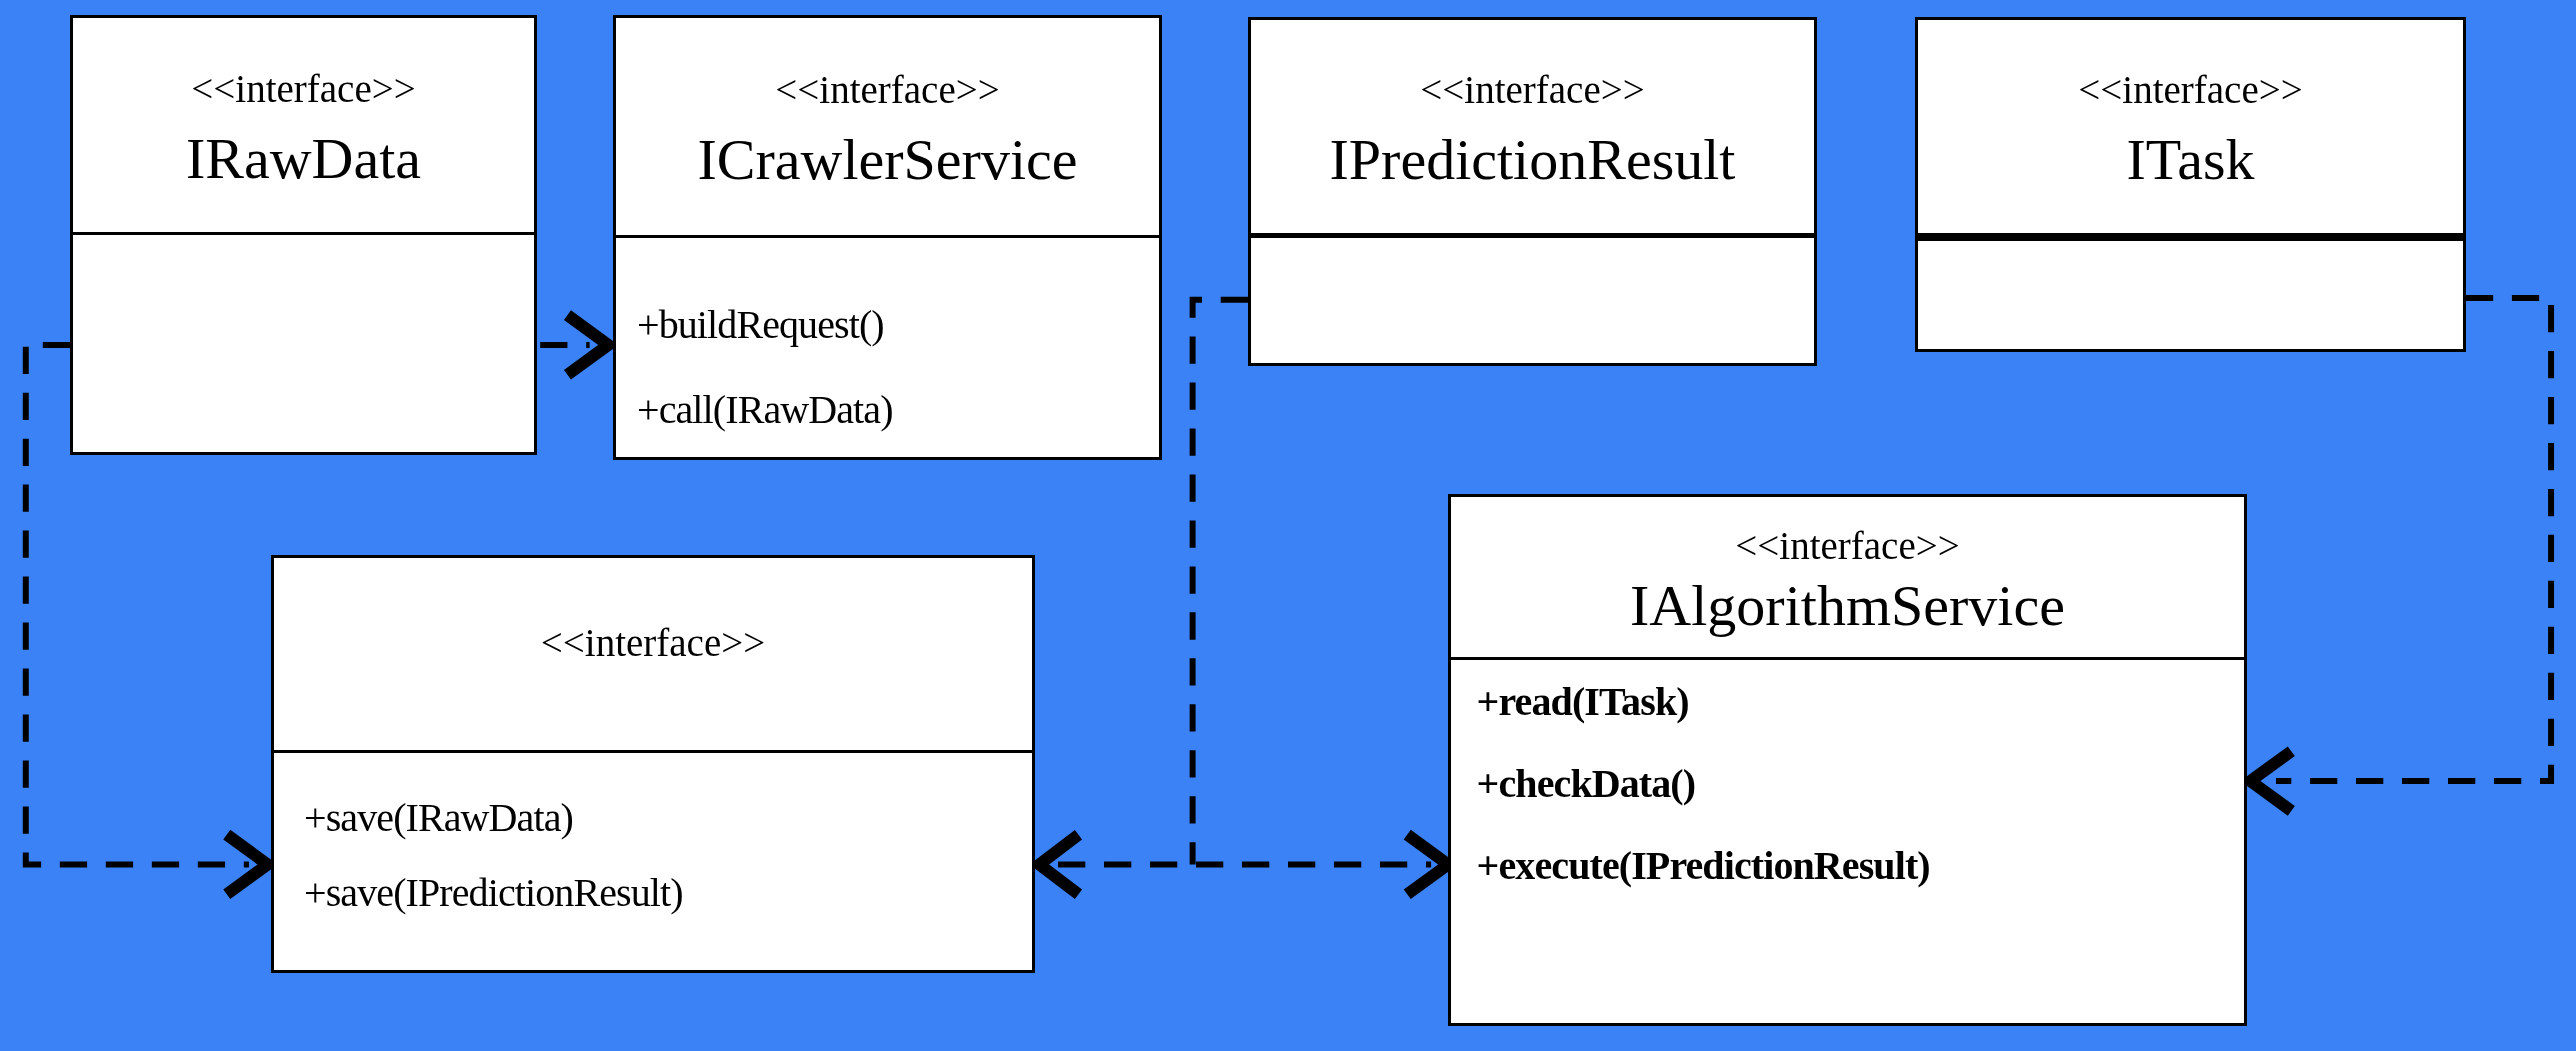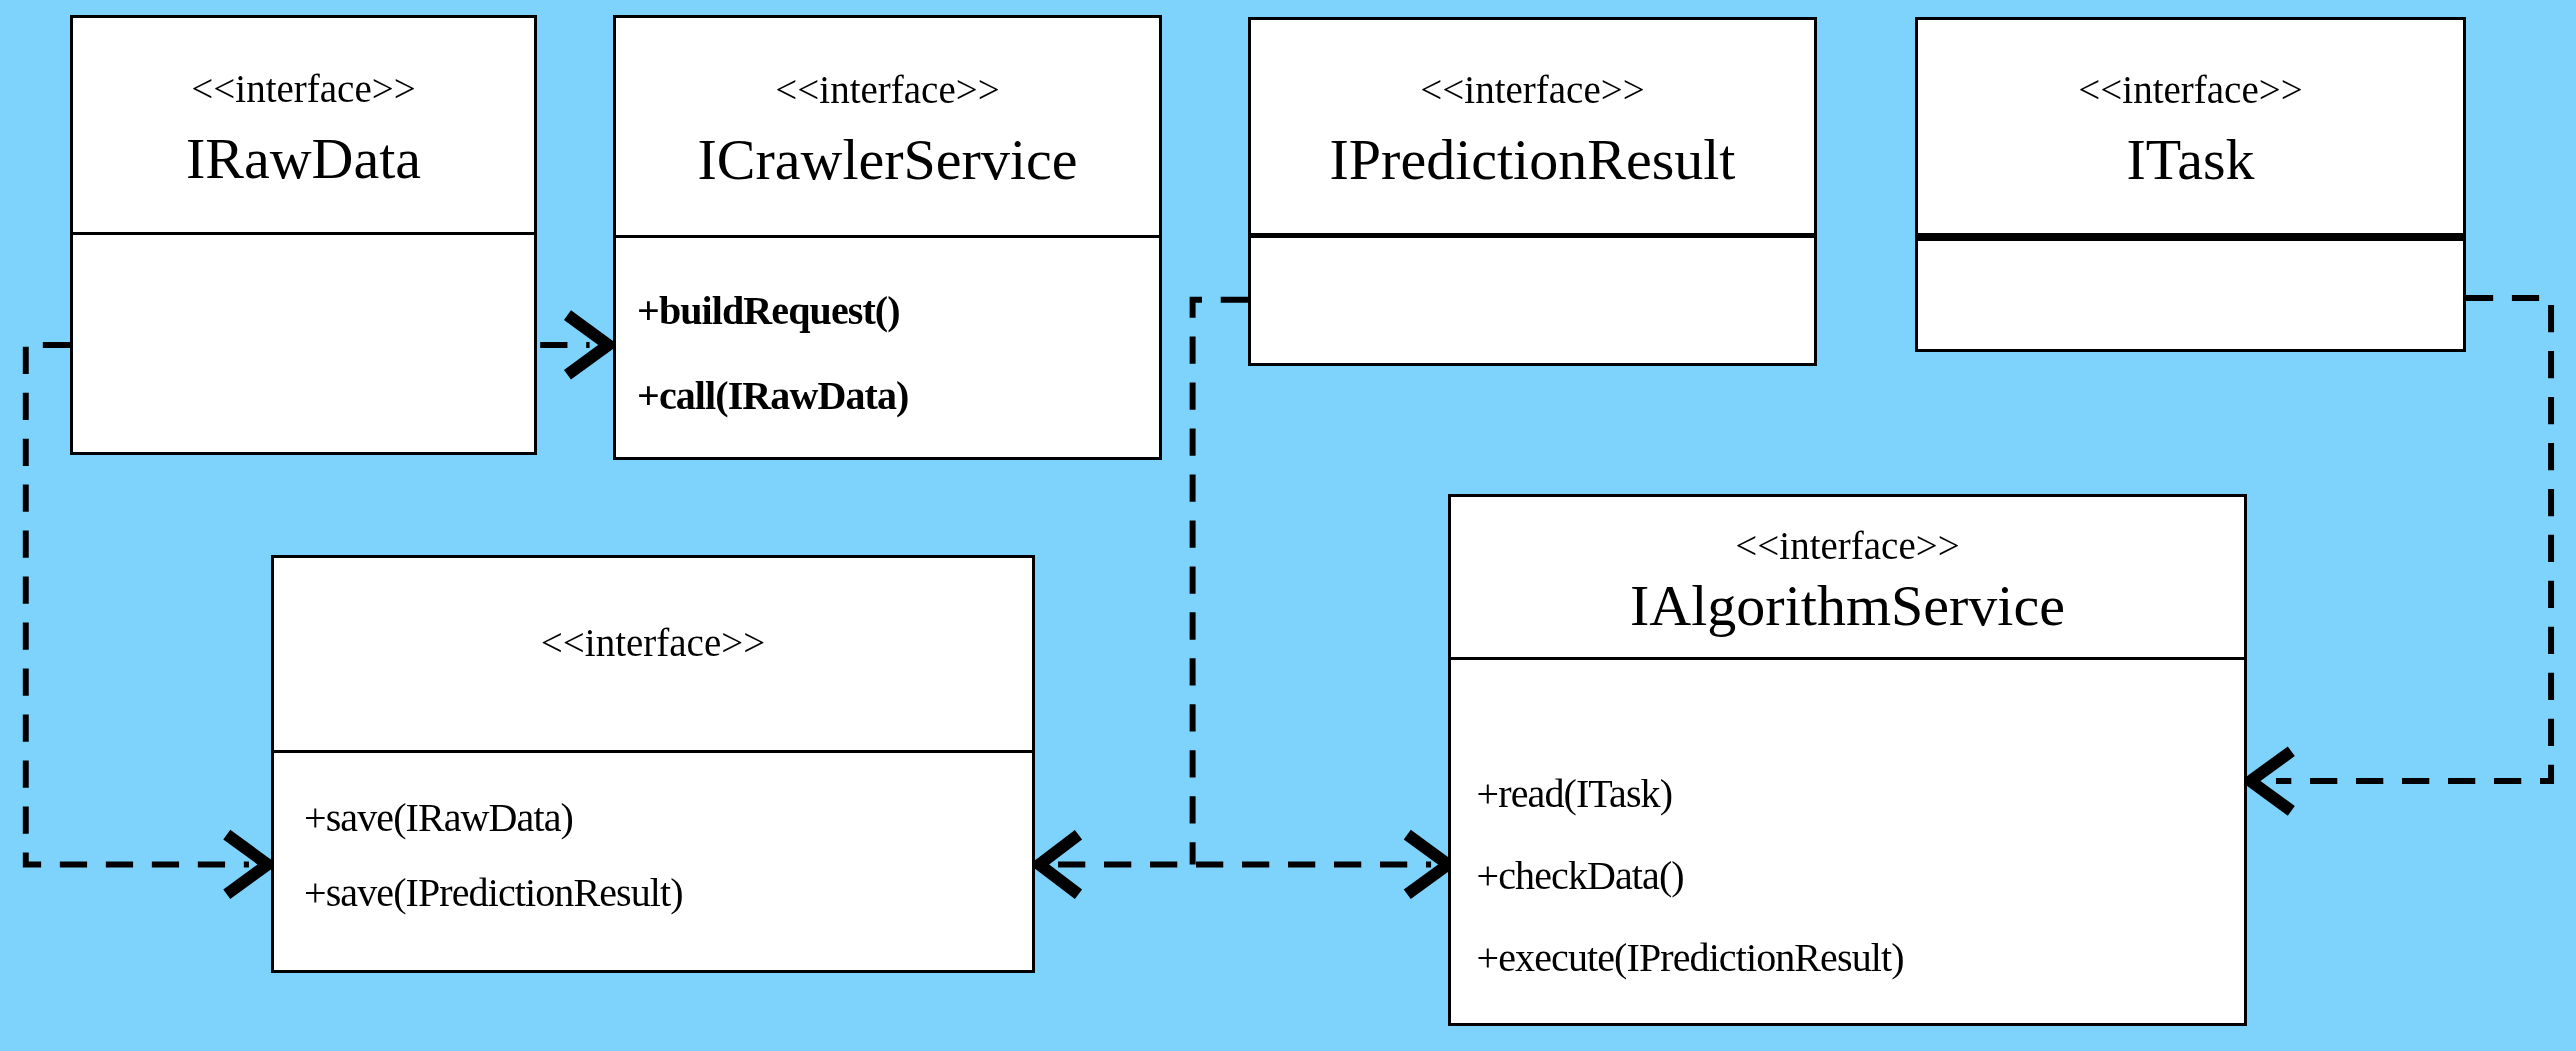--- a/index.html
+++ b/index.html
@@ -1,20 +1,20 @@
 <!DOCTYPE html>
 <html style="font-size:13.6px"><head>
 <meta charset="utf-8">
 <style>
   html,body{margin:0;padding:0;background:#ffffff;}
   *{box-sizing:border-box;}
   #canvas{
     position:relative;
     width:2576px;height:1051px;
-    background:#7dd3fc;
+    background:#3b82f6;
     font-family:"Liberation Serif","DejaVu Serif",serif;
     color:#000;
     overflow:hidden;
   }
   .iface-box{
     position:absolute;
     border:3.4px solid #000;
     background:#fff;
     display:flex;flex-direction:column;
   }
@@ -38,34 +38,34 @@
     display:flex;align-items:center;
     font-size:40px;
     white-space:nowrap;
     letter-spacing:-0.9px;
   }
   
   .box-irawdata        {left:70px;  top:15.3px;  width:467px; height:440px;}
   .box-irawdata        .box-header{height:217px;}
   .box-icrawlerservice {left:613px; top:15.3px;  width:549px; height:445px;}
   .box-icrawlerservice .box-header{height:220px;}
-  .box-icrawlerservice .box-body{padding-left:21px;padding-top:30px;font-weight:bold;}
+  .box-icrawlerservice .box-body{padding-left:21px;padding-top:44px;}
   .box-icrawlerservice .method{height:85px;}
   .box-ipredictionresult{left:1248px;top:17px; width:569px; height:349px;}
   .box-ipredictionresult .box-header{height:218px;border-bottom-width:5.1px;}
   .box-itask           {left:1915px;top:17px;  width:551px; height:335px;}
   .box-itask           .box-header{height:221px;border-bottom-width:8.5px;}
   .box-idataservice    {left:271px; top:555px; width:764px; height:418px;}
   .box-idataservice    .box-header{height:195px;}
   .box-idataservice    .box-body{padding-left:30px;padding-top:27px;}
   .box-idataservice    .method{height:75px;}
   .box-ialgorithmservice{left:1448px;top:494px;width:799px; height:532px;}
   .box-ialgorithmservice .box-header{height:163px;}
   .box-ialgorithmservice .box-header .stereotype{margin-bottom:12px;}
-  .box-ialgorithmservice .box-body{padding-left:25.6px;padding-top:92px;}
+  .box-ialgorithmservice .box-body{padding-left:25.6px;font-weight:bold;}
   .box-ialgorithmservice .method{height:82px;}
   #connector-layer{position:absolute;left:0;top:0;width:2576px;height:1051px;}
   .dep-line{
     fill:none;stroke:#000;stroke-width:7;
     stroke-dasharray:32 22;
   }
   .dep-head{
     fill:none;stroke:#000;stroke-width:14;
     stroke-linejoin:miter;stroke-linecap:butt;
   }

